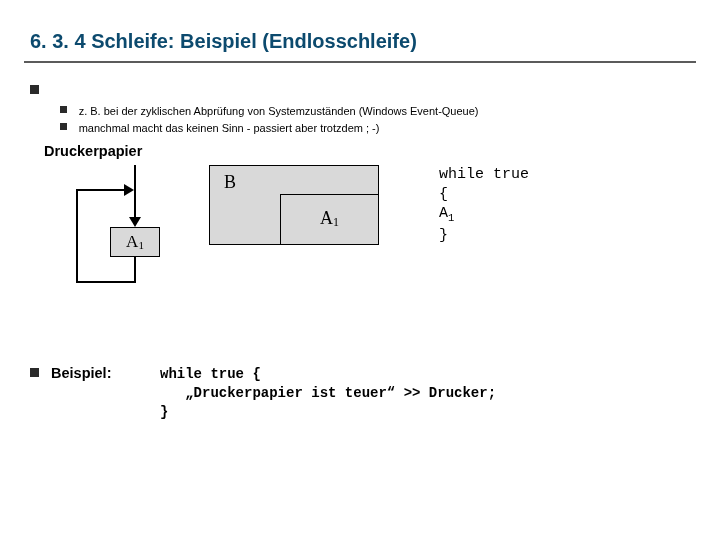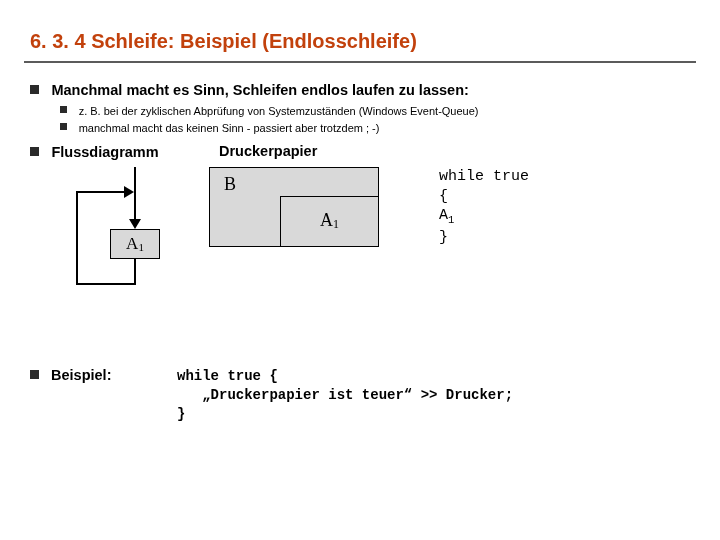--- a/index.html
+++ b/index.html
@@ -9,21 +9,21 @@
     background: #fff;
     font-family: Arial, Helvetica, sans-serif;
     color: #000;
     position: relative;
     overflow: hidden;
   }
   .slide { padding: 18px 24px 24px 24px; }
   .title {
     font-size: 20px;
     font-weight: bold;
-    color: #c2410c;
+    color: #0c4a6e;
     padding: 12px 0 6px 6px;
   }
   .hr {
     border: none;
     border-top: 2px solid #5b5b5b;
     margin: 2px 0 18px 0;
   }
   ul.top { list-style: none; padding-left: 6px; }
   ul.top > li { margin-bottom: 4px; }
   ul.sub { list-style: none; padding-left: 30px; margin-top: 4px; }
@@ -127,60 +127,55 @@
     line-height: 46px;
   }
   .strukt .inner sub { font-size: 12px; vertical-align: -2px; }
 
   .example-row {
     margin-top: 70px;
     display: flex;
     align-items: flex-start;
     padding-left: 6px;
   }
-  .example-label { font-weight: bold; font-size: 14.5px; width: 147px; }
+  .example-label { font-weight: bold; font-size: 14.5px; width: 130px; }
   .example-code {
     font-family: "Courier New", monospace;
     font-size: 14px;
     white-space: pre;
     line-height: 1.35;
     font-weight: bold;
   }
   sub { font-size: 0.7em; }
 </style>
 </head>
 <body>
 
 <div class="slide">
 
   <div class="title">6. 3. 4  Schleife: Beispiel (Endlosschleife)</div>
   <hr class="hr">
 
   <ul class="top">
     <li>
       <span class="sqbullet"></span>
-      <span class="bold">Manchmal macht es Sinn, Schleifen endlos laufen zu lassen:</span>
       <ul class="sub">
         <li>
           <span class="sqbullet small"></span>
           <span class="subtxt">z. B. bei der zyklischen Abprüfung von Systemzuständen (Windows Event-Queue)</span>
         </li>
         <li>
           <span class="sqbullet small"></span>
           <span class="subtxt">manchmal macht das keinen Sinn - passiert aber trotzdem ; -)</span>
         </li>
       </ul>
     </li>
   </ul>
 
   <div class="threecol">
-    <div class="col1">
-      <span class="sqbullet"></span>
-      <span class="colhead">Flussdiagramm</span>
-    </div>
     <div class="col2 colhead">Druckerpapier</div>
   </div>
 
   <div class="diagrams">
 
     <div class="flowwrap">
       <div class="flow">
         <div class="vline-top"></div>
         <div class="arrowhead-down"></div>
         <div class="abox">

